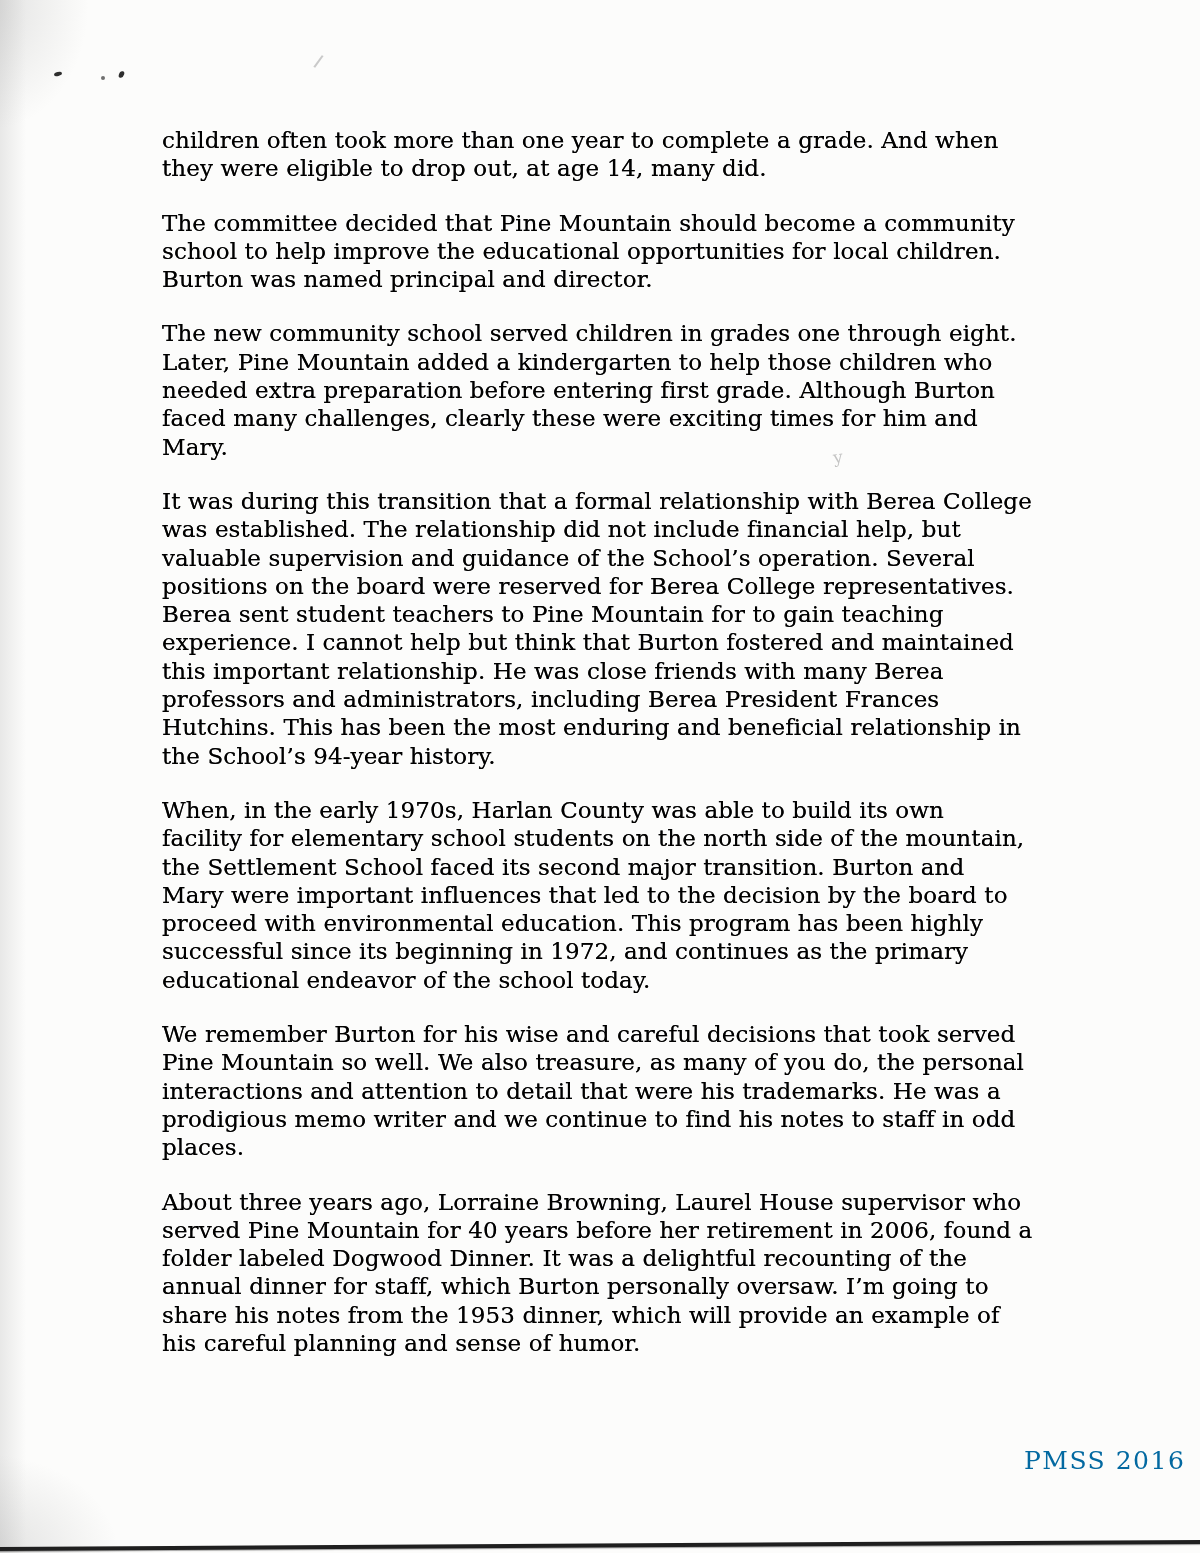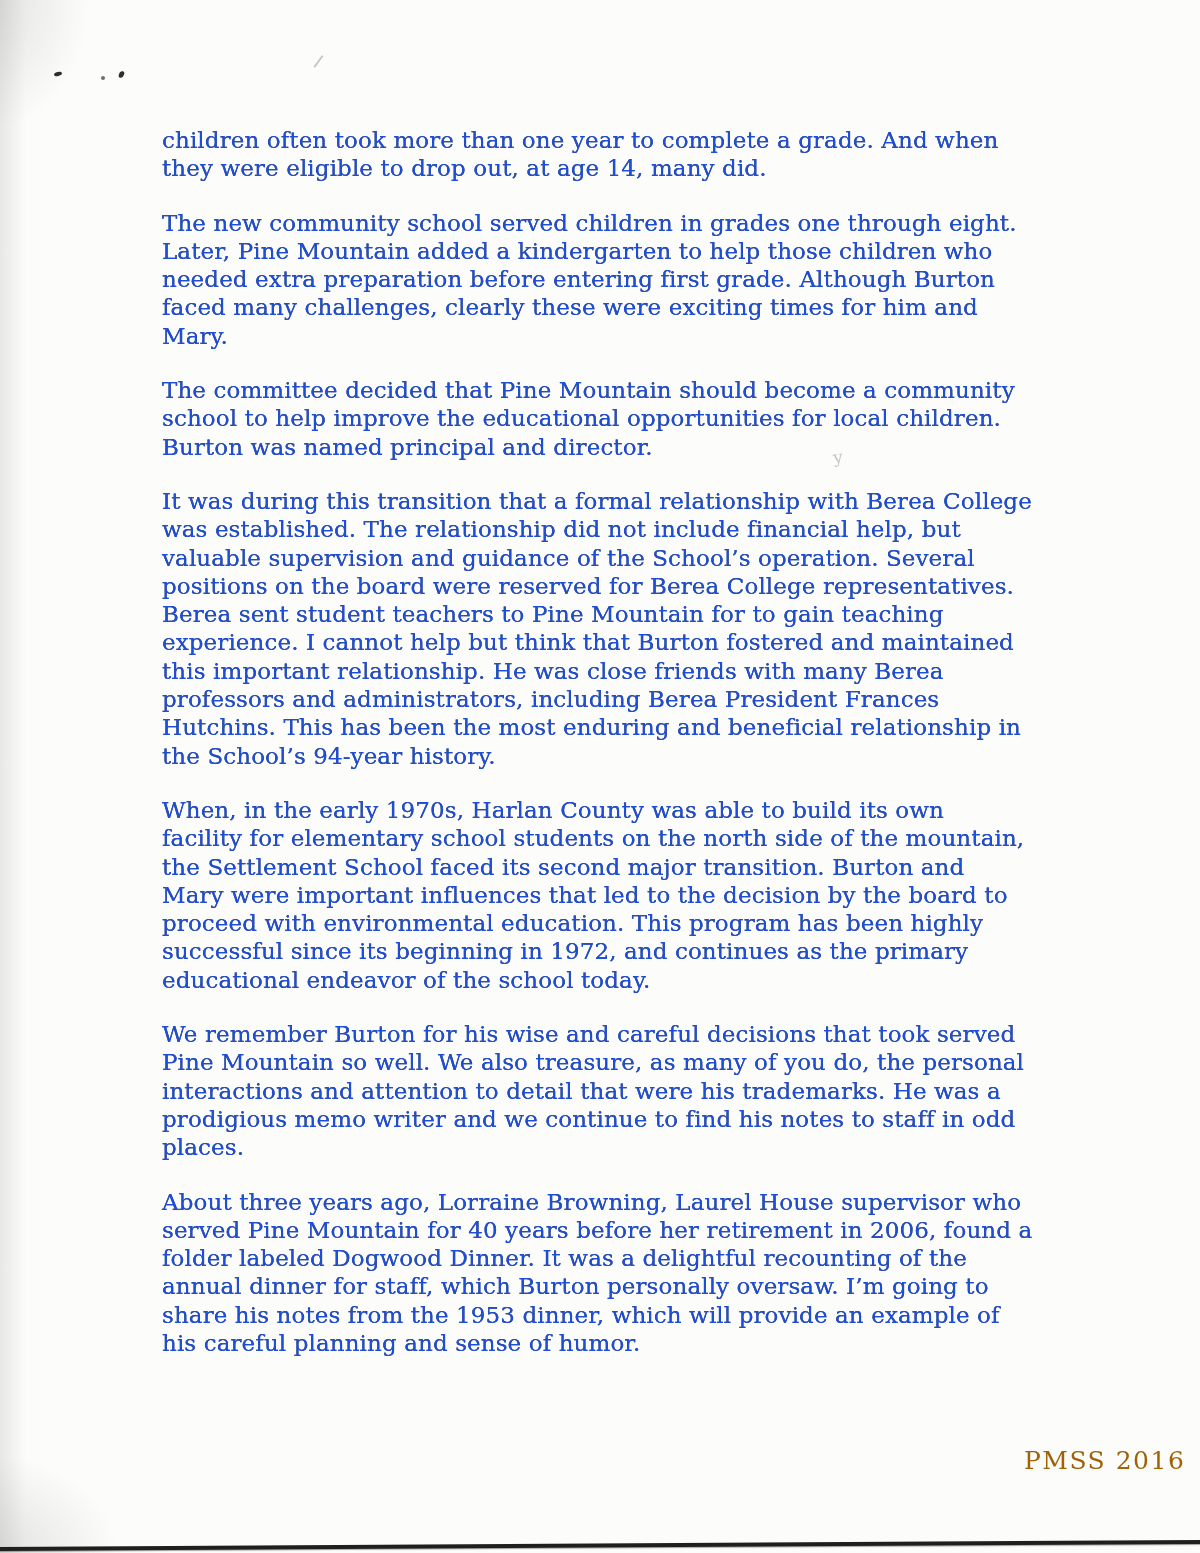--- a/index.html
+++ b/index.html
@@ -36,21 +36,21 @@
     width: 160px; height: 120px;
     background: radial-gradient(ellipse at 15% 85%, rgba(150,150,150,0.28), rgba(255,255,255,0) 70%);
     pointer-events: none;
   }
   
   .text-block {
     position: absolute;
     left: 162px;
     top: 126px;
     width: 920px;
-    color: #1d4ed8;
+    color: #000000;
   }
   .para {
     margin: 0 0 26px 0;
     font-size: 23px;
     line-height: 28.3px;
     letter-spacing: 0.1px;
     white-space: pre;
     text-shadow: 0 0 0.6px rgba(22,22,22,0.8);
   }
   
@@ -72,21 +72,21 @@
     font-size: 17px;
     color: rgba(150,150,150,0.55);
     transform: rotate(-8deg);
   }
   
   .watermark {
     position: absolute;
     left: 1024px; top: 1446px;
     font-size: 25px;
     letter-spacing: 1.5px;
-    color: #a16207;
+    color: #0369a1;
   }
   
   .bottom-line {
     position: absolute;
     left: -6px; top: 1547px;
     width: 1215px; height: 4px;
     background: #1f1f1f;
     transform: rotate(-0.33deg);
     transform-origin: left center;
     box-shadow: 0 1px 1px rgba(80,80,80,0.5);
@@ -101,28 +101,28 @@
   <div class="corner-shade-bottom"></div>
 
   <div class="speck s1"></div>
   <div class="speck s2"></div>
   <div class="speck s3"></div>
   <div class="faint-check"></div>
 
   <div class="text-block" id="text-block">
       <p class="para">children often took more than one year to complete a grade. And when
 they were eligible to drop out, at age 14, many did.</p>
+      <p class="para">The committee decided that Pine Mountain should become a community
+school to help improve the educational opportunities for local children.
+Burton was named principal and director.</p>
       <p class="para">The new community school served children in grades one through eight.
 Later, Pine Mountain added a kindergarten to help those children who
 needed extra preparation before entering first grade. Although Burton
 faced many challenges, clearly these were exciting times for him and
 Mary.</p>
-      <p class="para">The committee decided that Pine Mountain should become a community
-school to help improve the educational opportunities for local children.
-Burton was named principal and director.</p>
       <p class="para">It was during this transition that a formal relationship with Berea College
 was established. The relationship did not include financial help, but
 valuable supervision and guidance of the School’s operation. Several
 positions on the board were reserved for Berea College representatives.
 Berea sent student teachers to Pine Mountain for to gain teaching
 experience. I cannot help but think that Burton fostered and maintained
 this important relationship. He was close friends with many Berea
 professors and administrators, including Berea President Frances
 Hutchins. This has been the most enduring and beneficial relationship in
 the School’s 94-year history.</p>

